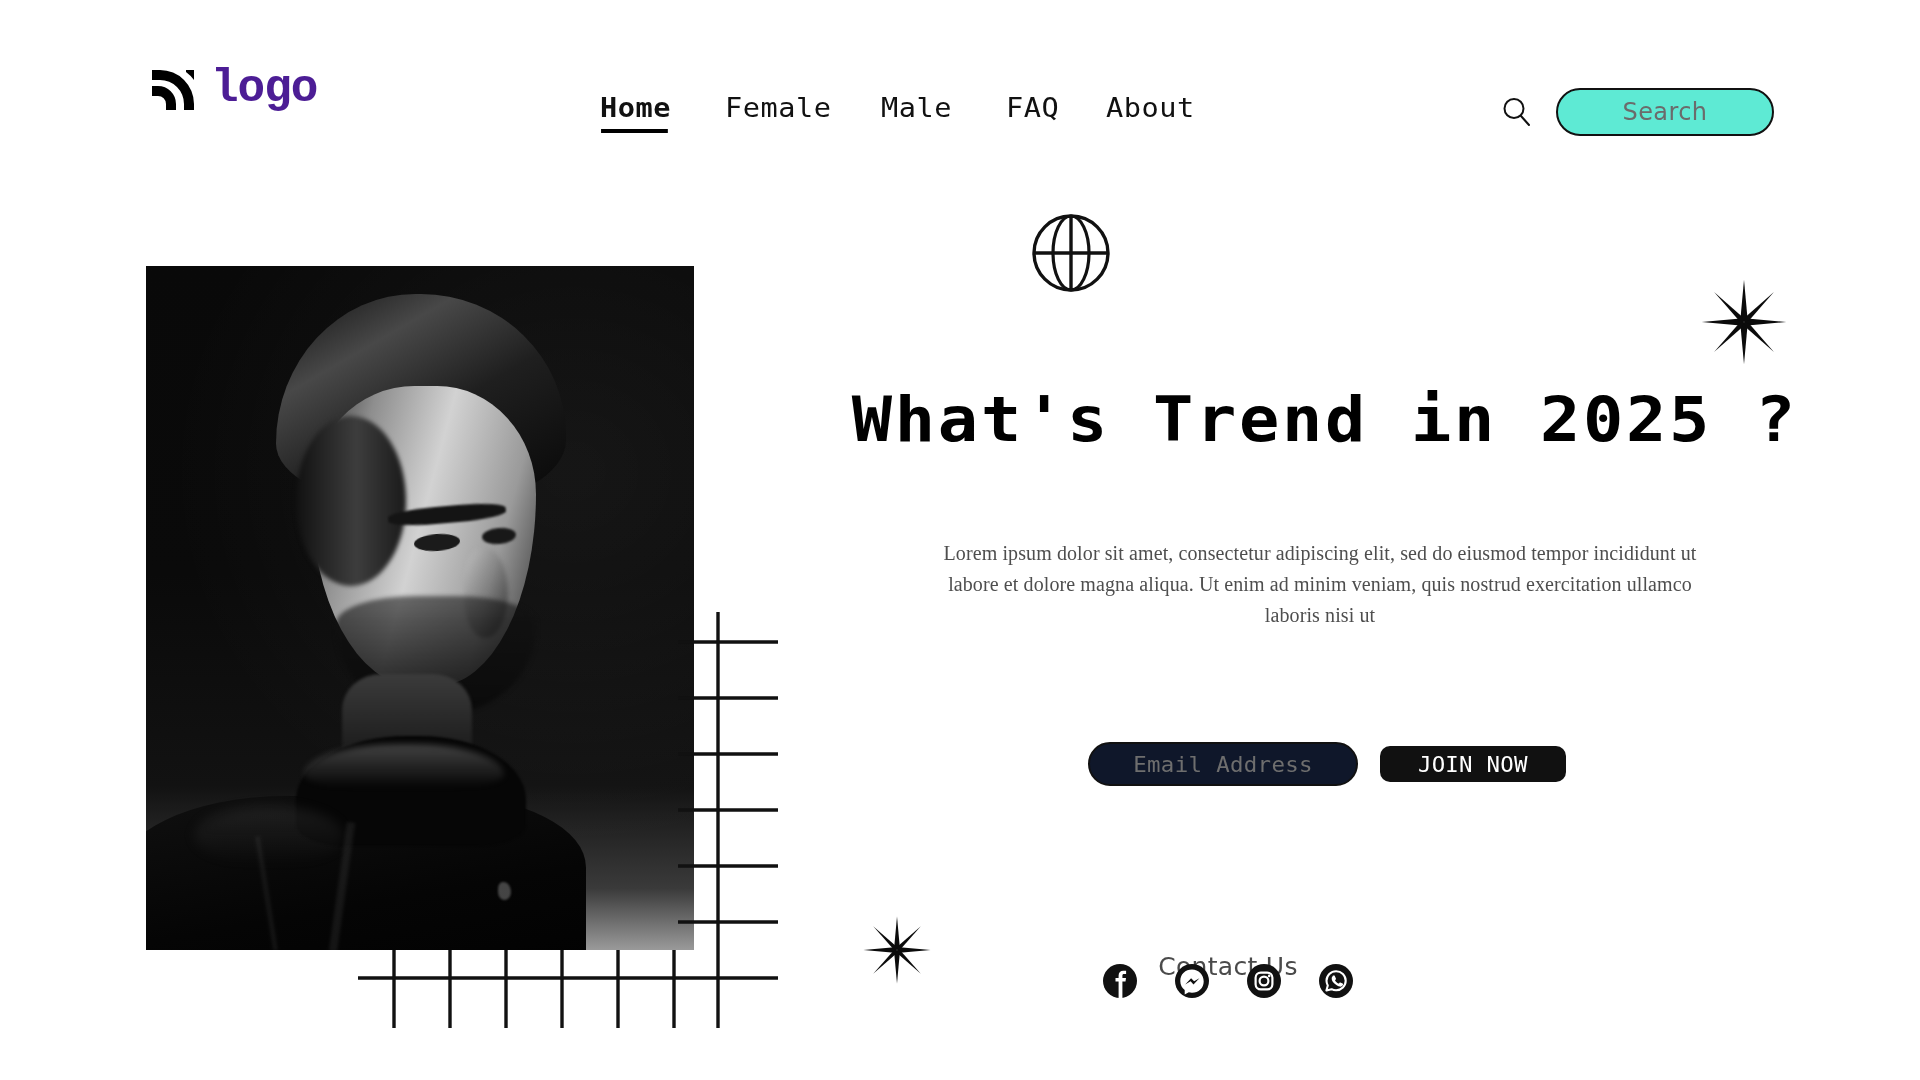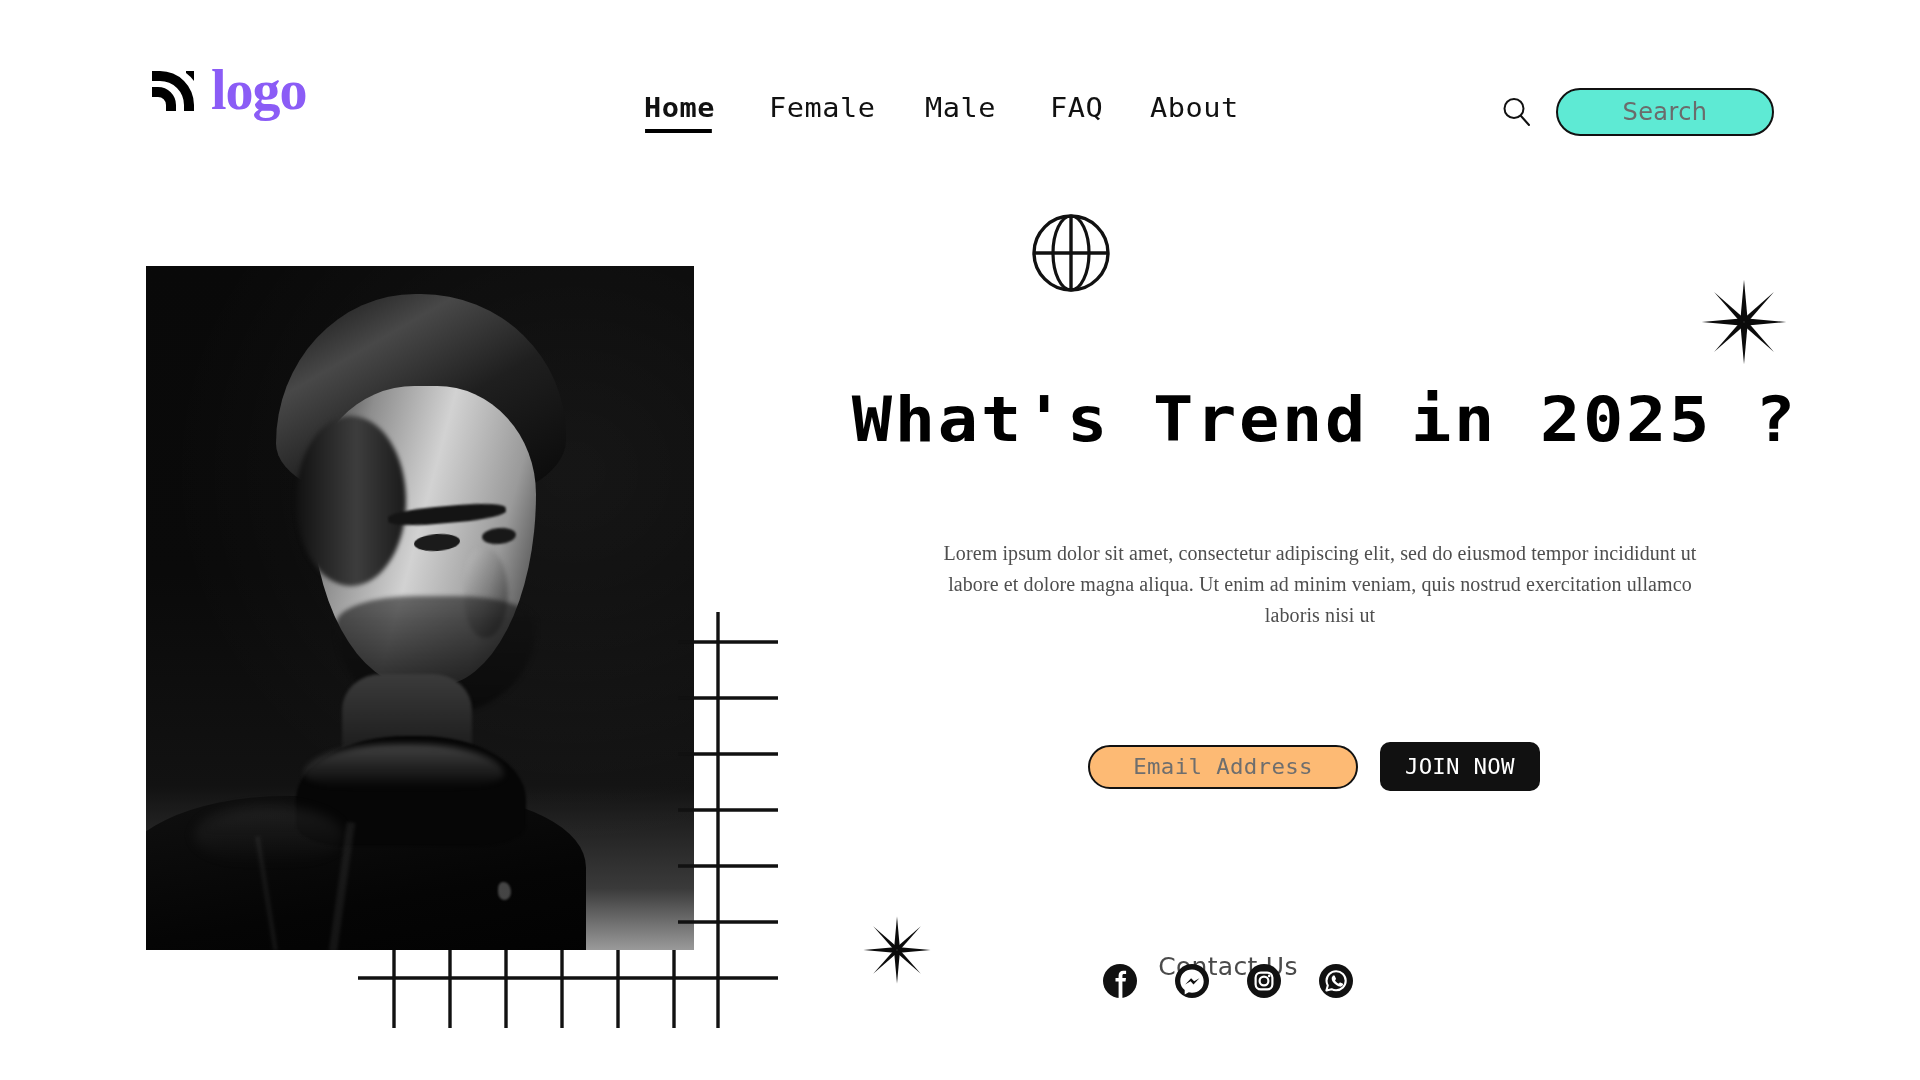--- a/index.html
+++ b/index.html
@@ -14,28 +14,28 @@
   
   .header {
     position: absolute; left: 0; top: 0; width: 1920px; height: 170px;
   }
   .logo-wrap {
     position: absolute; left: 146px; top: 62px;
     display: flex; align-items: center; gap: 11px;
   }
   .logo-mark { width: 54px; height: 54px; display: block; }
   .logo-text {
-    font-family: Liberation Serif, serif;
-    font-weight: 700; font-size: 56px; color: #8b5cf6;
+    font-family: Liberation Mono, monospace;
+    font-weight: 700; font-size: 46px; color: #4c1d95;
     letter-spacing: -1px; line-height: 1;
   }
 
   .nav {
     position: absolute; left: 600px; top: 92px;
-    display: flex; align-items: flex-start; margin-left: 44px;
+    display: flex; align-items: flex-start;
   }
   .nav-item {
     font-family: "DejaVu Sans Mono", monospace;
     font-size: 27px; color: #111; letter-spacing: 0.5px;
     cursor: pointer; position: relative; white-space: nowrap;
     transform: scaleX(1.06); transform-origin: left center;
   }
   .nav-item.active { font-weight: 700; }
   .nav-item.active::after {
     content: ""; position: absolute; left: 1px; right: 3px; bottom: -10px;
@@ -168,29 +168,29 @@
     line-height: 1.55; letter-spacing: 0.1px;
     font-family: Liberation Serif, serif;
   }
 
   .cta-row {
     position: absolute; left: 1088px; top: 742px;
     display: flex; align-items: center; gap: 22px;
   }
   .email-field {
     width: 270px; height: 44px; border: 2.2px solid #111; border-radius: 24px;
-    display: flex; align-items: center; justify-content: center; background: #fdba74;
+    display: flex; align-items: center; justify-content: center; background: #0f172a;
   }
   .email-field span {
     font-family: "DejaVu Sans Mono", monospace;
     font-size: 22px; color: #6e6e6e; letter-spacing: 0.3px;
     transform: scaleX(1.02);
   }
   .join-btn {
-    height: 49px; padding: 0 26px; background: #111; border-radius: 10px;
+    height: 36px; padding: 0 39px; background: #111; border-radius: 10px;
     display: flex; align-items: center; justify-content: center; cursor: pointer;
     border: none;
   }
   .join-btn span {
     font-family: "DejaVu Sans Mono", monospace;
     font-size: 22px; color: #fff; letter-spacing: 0.2px; font-weight: 400;
     transform: scaleX(1.02);
   }
 
   .contact-title {

